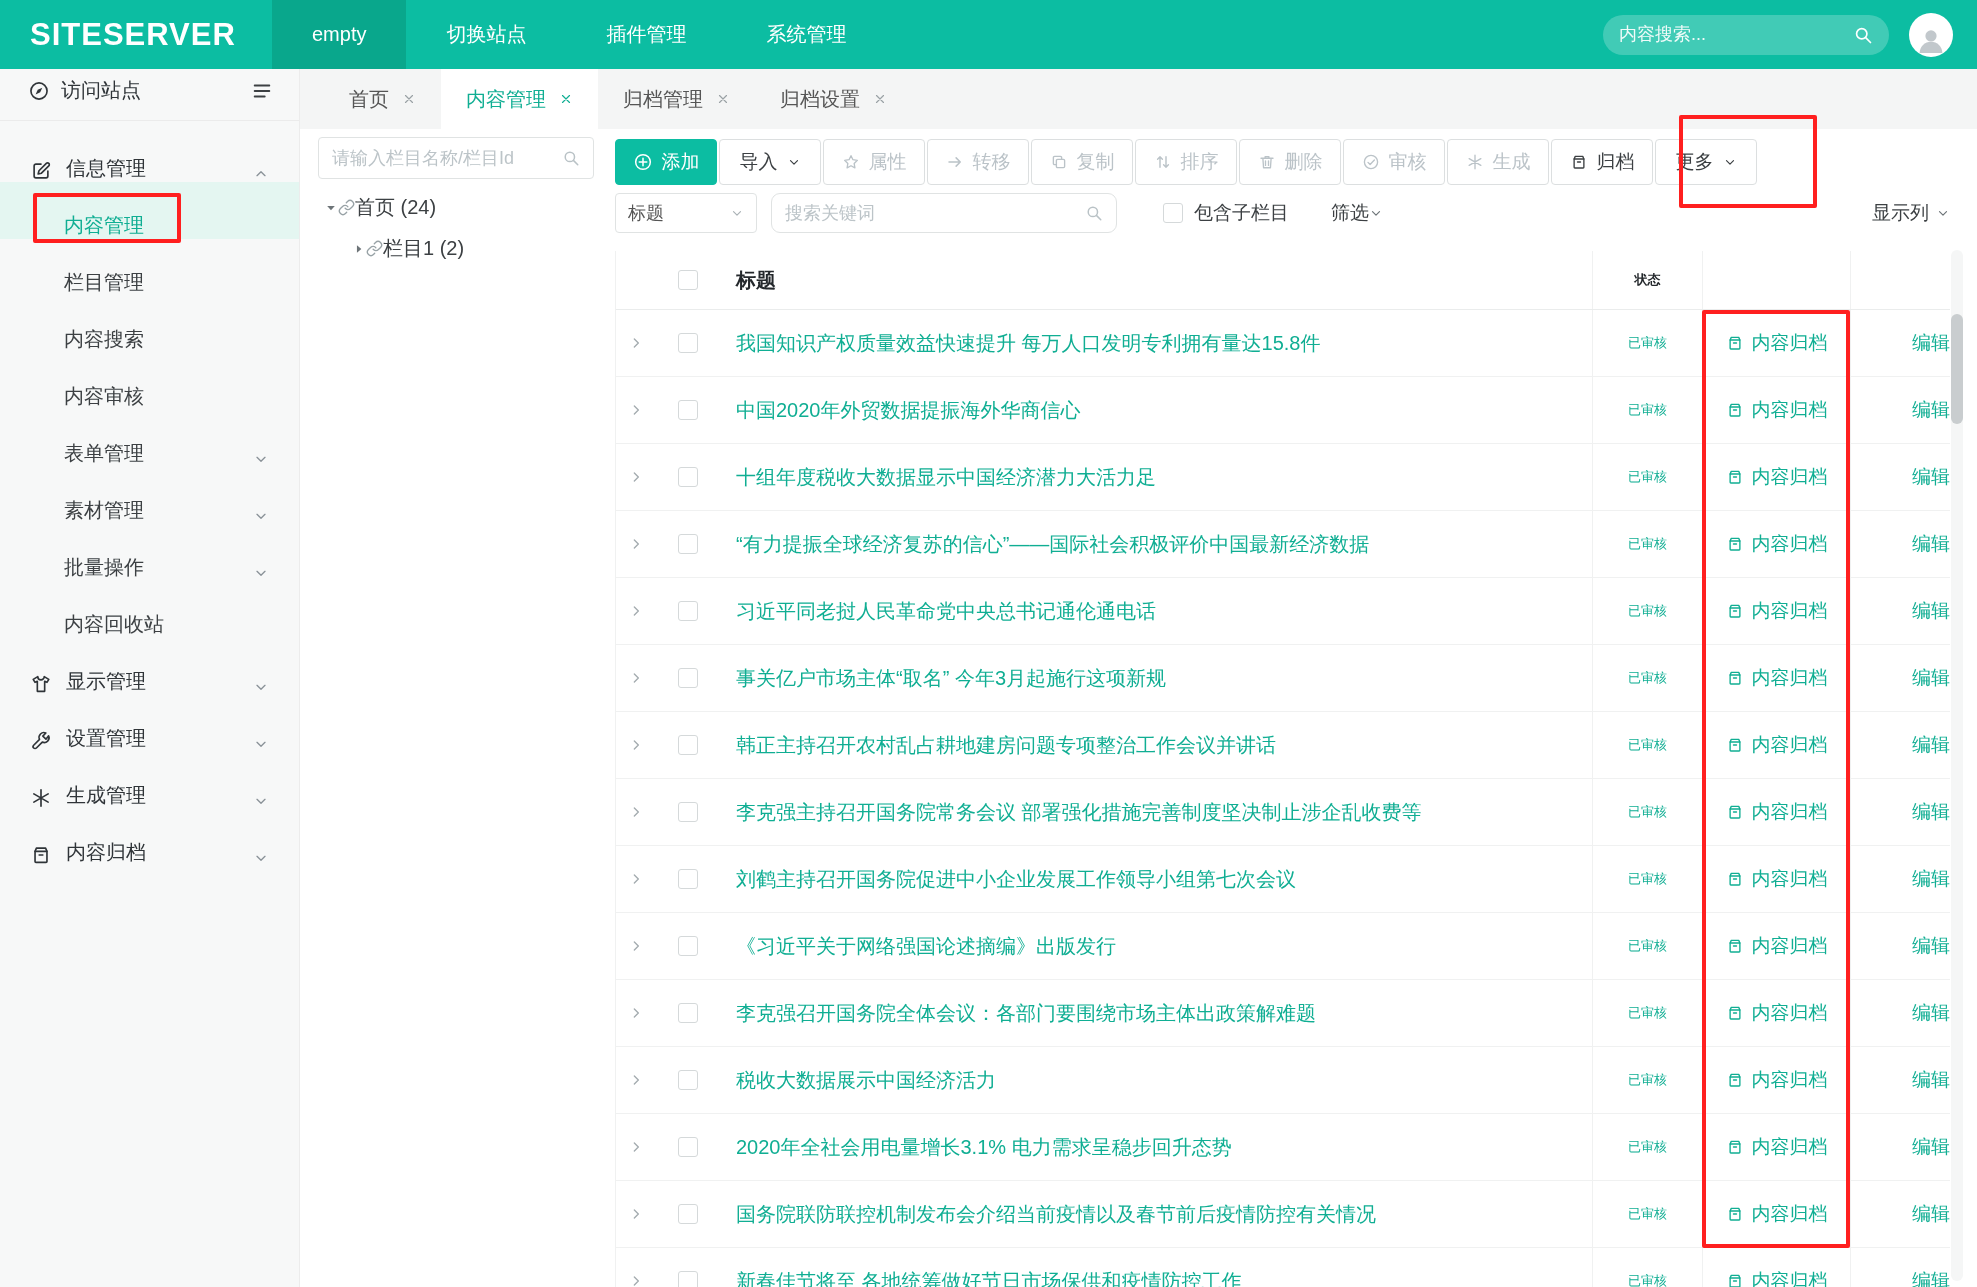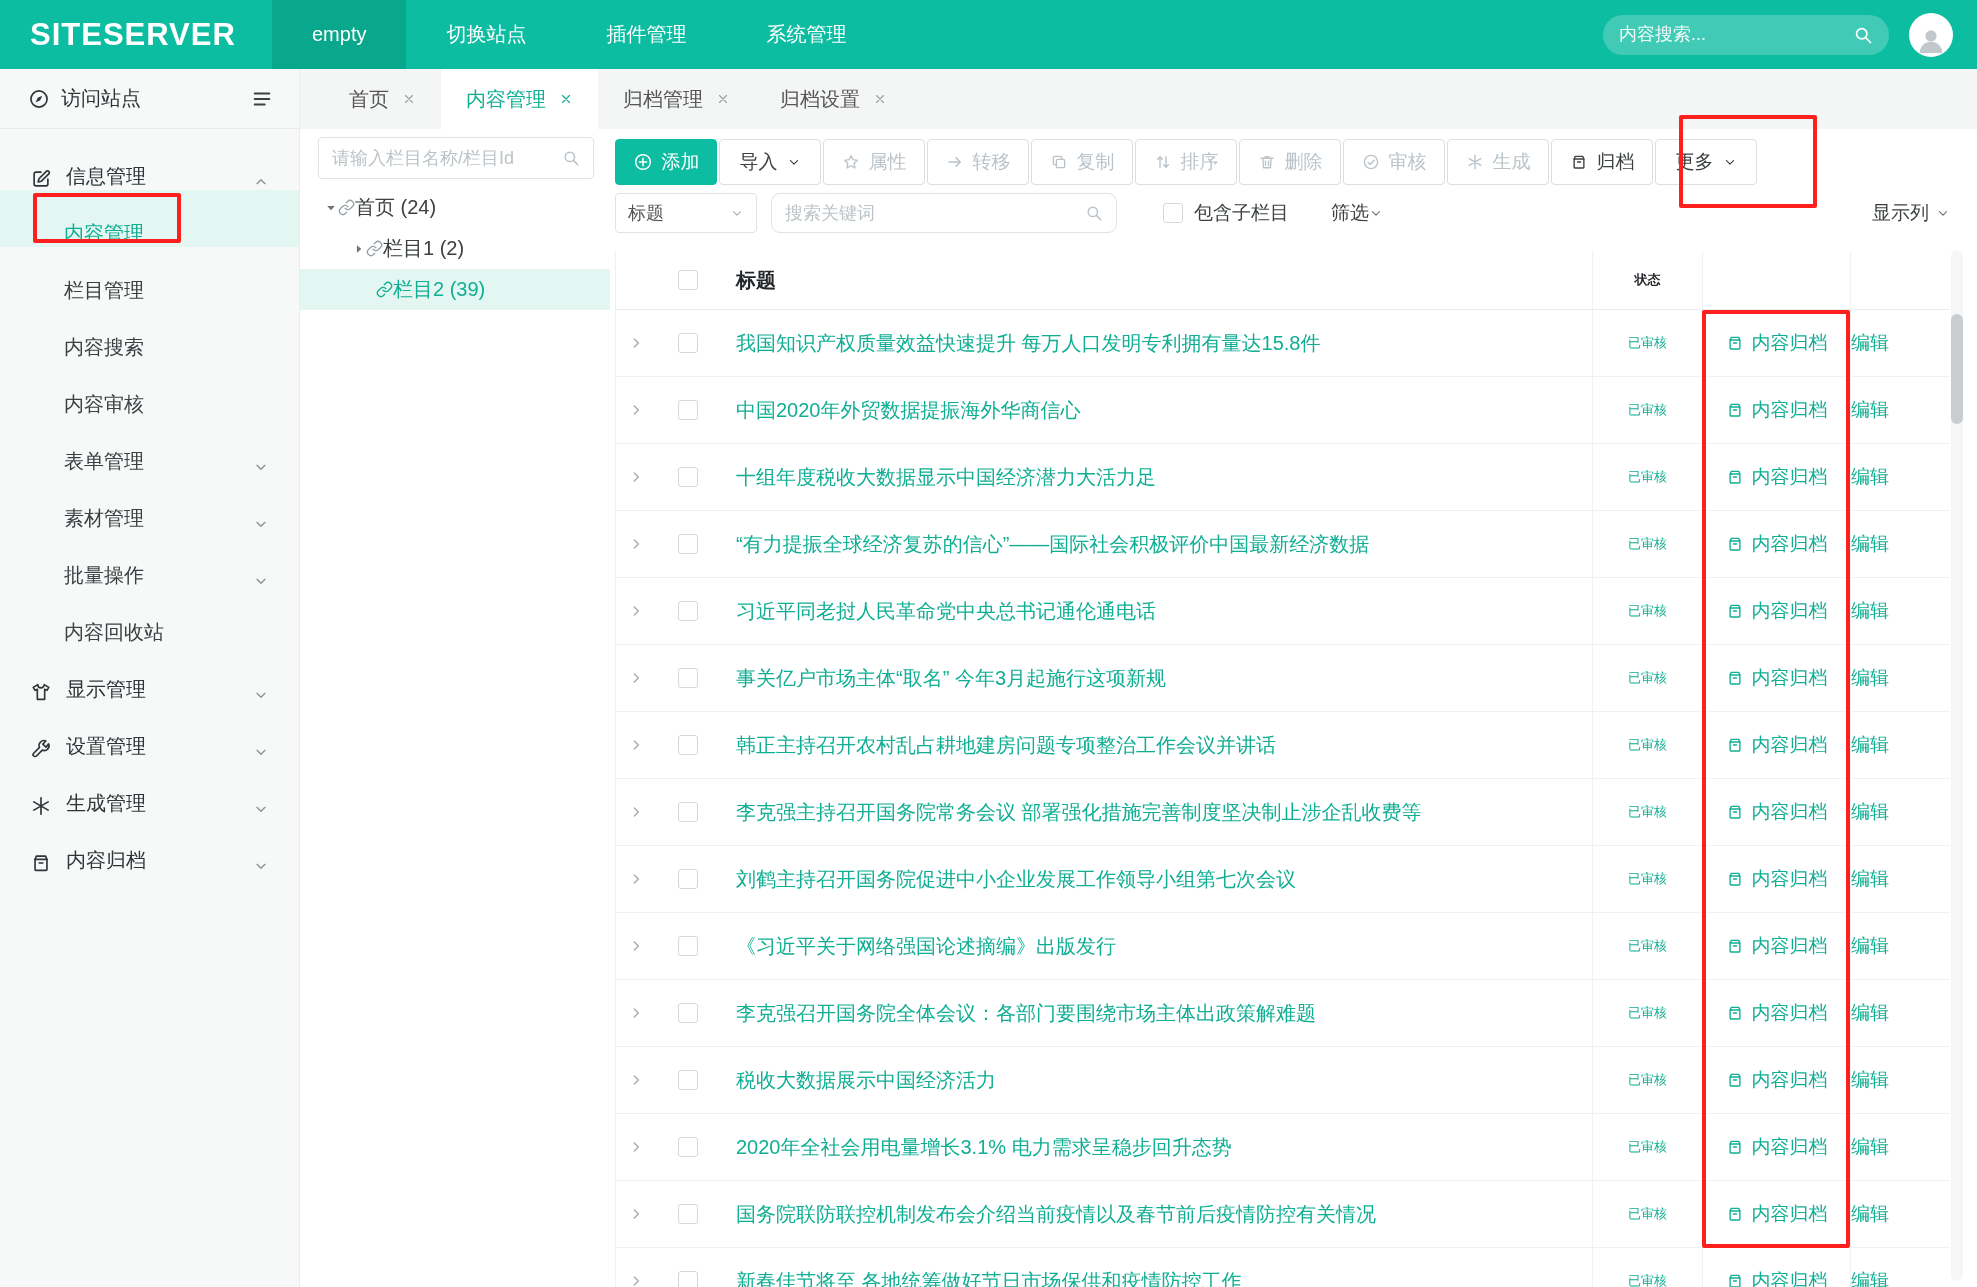--- a/index.html
+++ b/index.html
@@ -14,21 +14,21 @@
   .topnav{display:flex;height:100%}
   .topnav-item{display:flex;align-items:center;padding:0 40px;color:#fff;font-size:20px;cursor:pointer}
   .topnav-item.active{background:var(--primary-dark,#09a78c)}
   .top-right{margin-left:auto;display:flex;align-items:center;gap:20px;padding-right:24px}
   .search-pill{display:flex;align-items:center;width:286px;height:40px;border-radius:20px;background:rgba(255,255,255,.22);padding:0 16px;color:#fff}
   .search-pill input{flex:1;background:transparent;border:none;outline:none;color:#fff;font-size:18px;min-width:0}
   .search-pill input::placeholder{color:rgba(255,255,255,.92)}
   .avatar{width:44px;height:44px;border-radius:50%;background:#fff;display:flex;align-items:flex-end;justify-content:center;color:#c2c8cc;cursor:pointer;overflow:hidden}
 
   
-  .sidebar{position:absolute;left:0;top:69px;bottom:0;width:300px;background:#f7f8f8;border-right:1px solid #ececec;z-index:5}
+  .sidebar{position:absolute;left:0;top:61px;bottom:0;width:300px;background:#f7f8f8;border-right:1px solid #ececec;z-index:5}
   .visit-row{height:60px;display:flex;align-items:center;justify-content:space-between;padding:0 26px 0 28px;border-bottom:1px solid #ebebeb}
   .visit-left{display:flex;align-items:center;gap:11px;font-size:20px;color:#2f3438;cursor:pointer}
   .menu-toggle{color:#3c4043;cursor:pointer;display:flex}
   .side-menu{padding-top:4px}
   .side-item{height:57px;display:flex;align-items:flex-end;font-size:20px;color:#2f3438;cursor:pointer;padding:0 30px}
   .side-item.group{gap:14px}
   .side-item .lbl{flex:1}
   .side-item.sub{padding-left:64px;color:#3c4043}
   .side-item.active{background:var(--link-bg,#e4f6f1);color:var(--link,#10ae93)}
   .side-item .chev{color:#8a9298}
@@ -80,21 +80,21 @@
   .trow{display:flex;align-items:stretch;height:67px;border-bottom:1px solid #f0f1f1}
   .trow.thead{height:59px;border-bottom:1px solid #eaecec}
   .cell{display:flex;align-items:center}
   .c-exp{width:40px;justify-content:center;color:#a3abaf;cursor:pointer}
   .c-chk{width:64px;justify-content:center}
   .c-title{flex:1;padding-left:16px;font-size:20px;overflow:hidden;white-space:nowrap;min-width:0}
   .c-title a{color:var(--link,#10ae93);text-decoration:none;cursor:pointer;overflow:hidden;text-overflow:ellipsis}
   .th{font-weight:700;color:#24282c;font-size:20px}
   .c-status{width:110px;justify-content:center;font-size:13px;color:var(--link,#10ae93);border-left:1px solid #f0f1f1}
   .c-arch{width:148px;justify-content:center;gap:8px;font-size:19px;color:var(--link,#10ae93);border-left:1px solid #f0f1f1;cursor:pointer}
-  .c-edit{width:100px;justify-content:flex-start;font-size:19px;border-left:1px solid #f0f1f1}
+  .c-edit{width:100px;justify-content:flex-end;font-size:19px;border-left:1px solid #f0f1f1}
   .c-edit a{color:var(--link,#10ae93);text-decoration:none;cursor:pointer}
   .thead .c-status{color:#24282c}
 
   
   .ann{position:absolute;border:4px solid var(--annotation,#ff1f1f);z-index:60;pointer-events:none;border-radius:2px}
   .ann-sidebar{left:33px;top:193px;width:148px;height:50px}
   .ann-toolbar{left:1679px;top:115px;width:138px;height:93px}
   .ann-column{left:1702px;top:310px;width:148px;height:938px}
 
   
@@ -373,26 +373,20 @@
           </div>
           <div class="tree-node l1">
             <svg class="ic caret" width="14" height="14">
                 <use href="#i-caret-right"></use>
               </svg>
             <svg class="ic link-ic" width="17" height="17">
                 <use href="#i-link"></use>
               </svg>
             <span>栏目1 (2)</span>
           </div>
-          <div class="tree-node l2 selected">
-            <svg class="ic link-ic" width="17" height="17">
-                <use href="#i-link"></use>
-              </svg>
-            <span>栏目2 (39)</span>
-          </div>
         </div>
       </div>
 
       <div class="table-area">
         <div class="toolbar">
           <button class="btn primary">
             <svg class="ic" width="20" height="20">
                 <use href="#i-plus-circle"></use>
               </svg>
             <span>添加</span>

